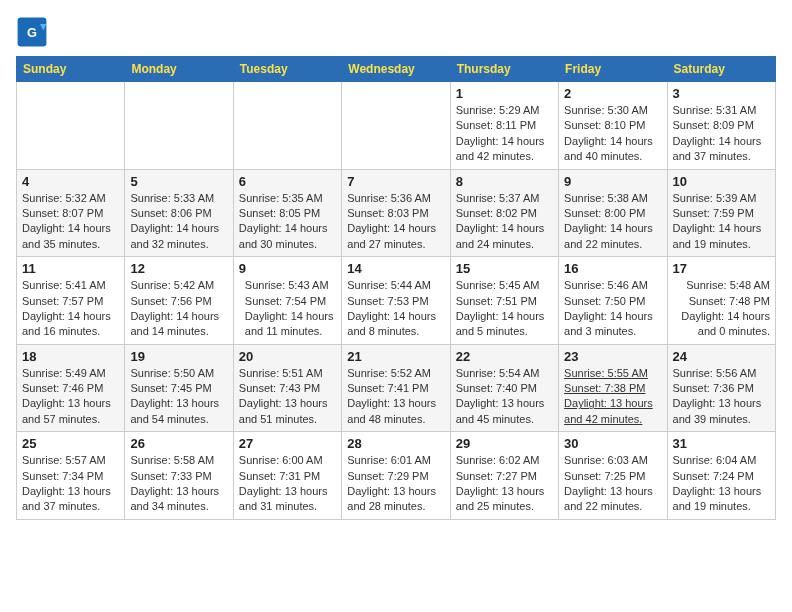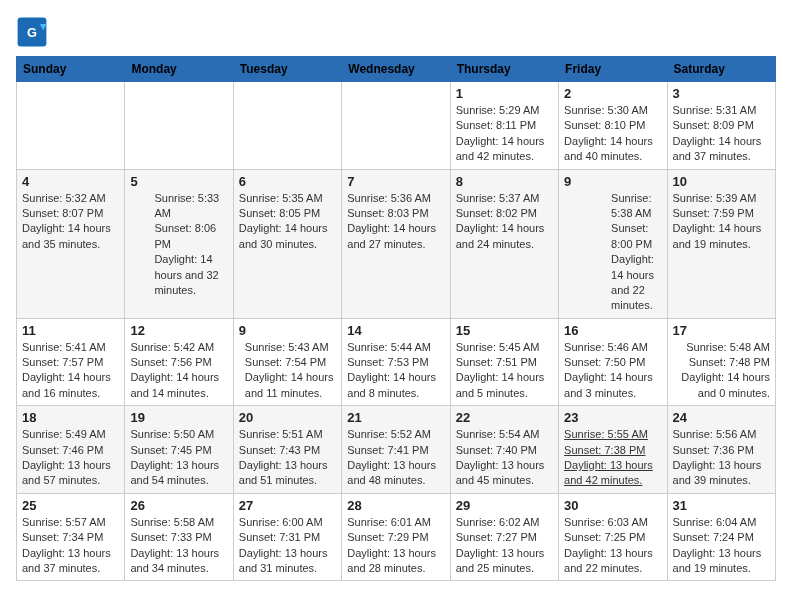--- a/index.html
+++ b/index.html
@@ -46,21 +46,21 @@
       font-size: 15px;
       color: #444;
     }
     .calendar {
       width: 100%;
       border-collapse: collapse;
       font-size: 11px;
     }
     .calendar th {
       background-color: #2a6db5;
-      color: #000000;
+      color: #fde047;
       text-align: left;
       padding: 5px 6px;
       font-size: 12px;
       font-weight: bold;
       border: 1px solid #2a6db5;
     }
     .calendar td {
       vertical-align: top;
       border: 1px solid #ccc;
       padding: 4px 5px;
@@ -146,21 +146,21 @@
       </tr>
       <tr>
         <td>
           <div class="day-number">4</div>
           <div class="day-info" style="white-space: pre-line;">Sunrise: 5:32 AM
 Sunset: 8:07 PM
 Daylight: 14 hours and 35 minutes.</div>
         </td>
         <td>
           <div class="day-number">5</div>
-          <div class="day-info" style="white-space: pre-line; margin-left: 24px;">Sunrise: 5:33 AM
+          <div class="day-info" style="white-space: pre-line;">Sunrise: 5:33 AM
 Sunset: 8:06 PM
 Daylight: 14 hours and 32 minutes.</div>
         </td>
         <td>
           <div class="day-number">6</div>
           <div class="day-info" style="white-space: pre-line;">Sunrise: 5:35 AM
 Sunset: 8:05 PM
 Daylight: 14 hours and 30 minutes.</div>
         </td>
         <td>
@@ -170,21 +170,21 @@
 Daylight: 14 hours and 27 minutes.</div>
         </td>
         <td>
           <div class="day-number">8</div>
           <div class="day-info" style="white-space: pre-line;">Sunrise: 5:37 AM
 Sunset: 8:02 PM
 Daylight: 14 hours and 24 minutes.</div>
         </td>
         <td>
           <div class="day-number">9</div>
-          <div class="day-info" style="white-space: pre-line; margin-left: 47px;">Sunrise: 5:38 AM
+          <div class="day-info" style="white-space: pre-line;">Sunrise: 5:38 AM
 Sunset: 8:00 PM
 Daylight: 14 hours and 22 minutes.</div>
         </td>
         <td>
           <div class="day-number">10</div>
           <div class="day-info" style="white-space: pre-line;">Sunrise: 5:39 AM
 Sunset: 7:59 PM
 Daylight: 14 hours and 19 minutes.</div>
         </td>
       </tr>

